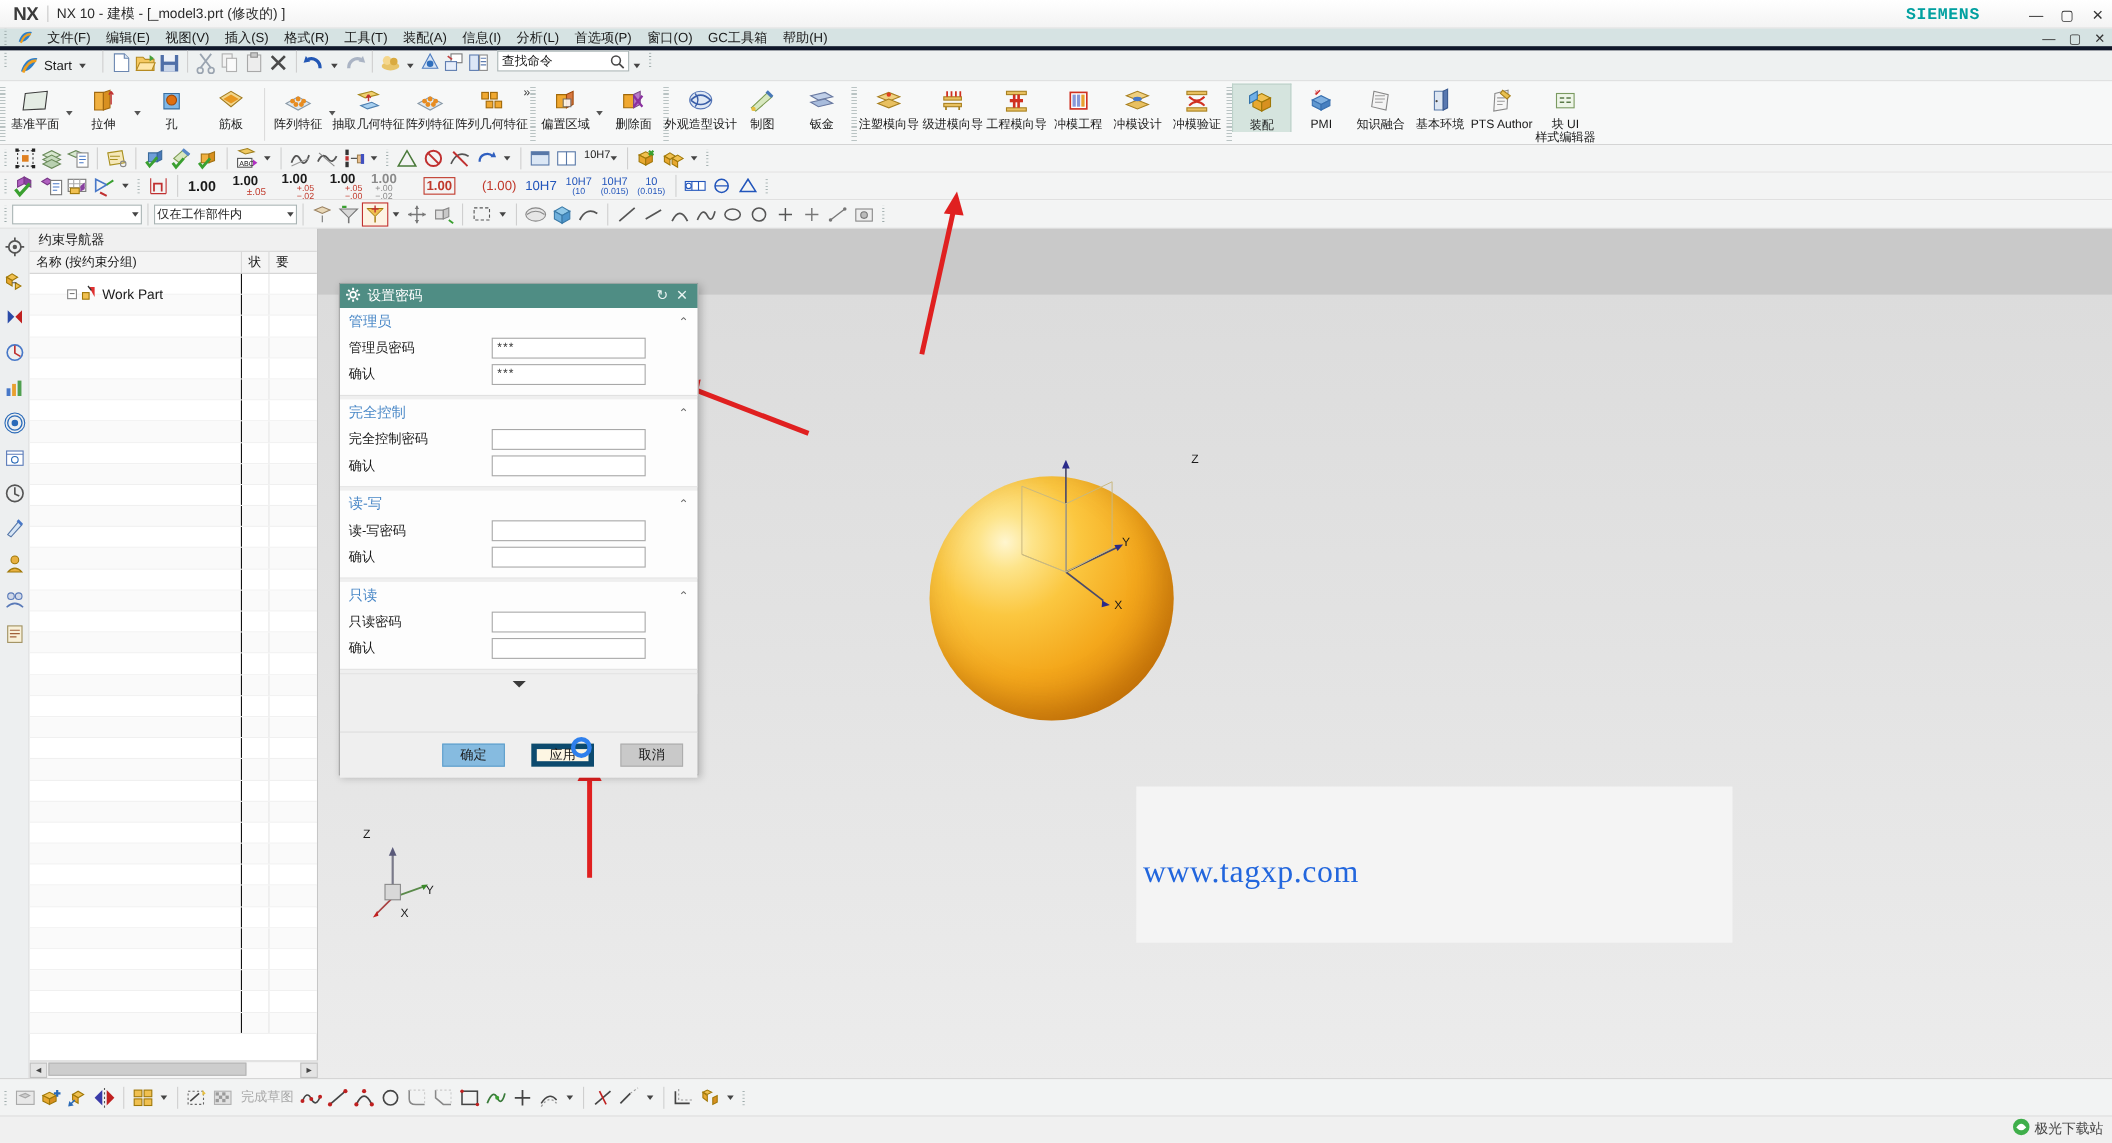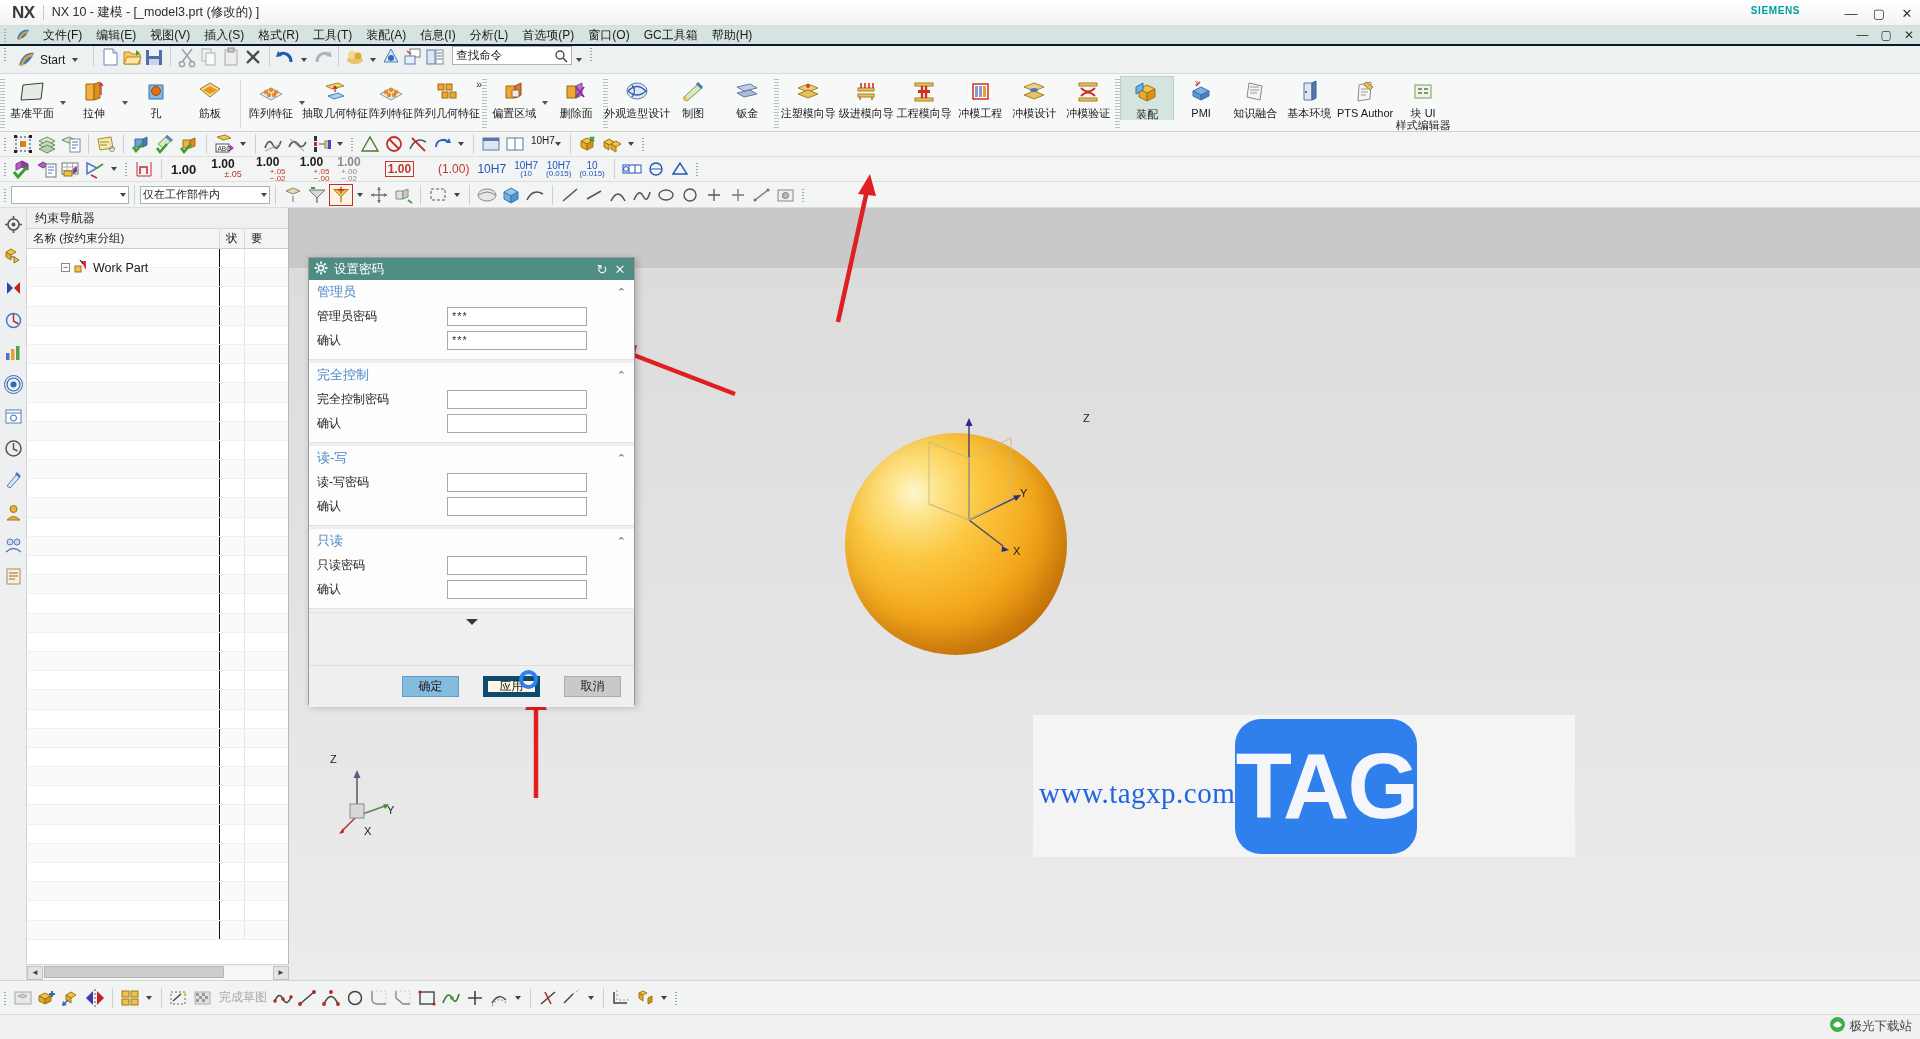--- a/index.html
+++ b/index.html
@@ -22,32 +22,32 @@
   }
   .nx-logo {
     font-family: "Liberation Sans", sans-serif;
     font-weight: bold; font-size: 17px; color: #3a3a3a;
     letter-spacing: -0.5px; padding: 0 8px 0 12px;
   }
   .title-sep { width: 1px; height: 15px; background: #c8c8c8; }
   .title-text { font-size: 12.5px; color: #2a2a2a; padding-left: 8px; }
   .siemens-brand {
     position: absolute; right: 120px; top: 5px;
-    font-family: Liberation Sans, sans-serif;
-    font-size: 10px; font-weight: bold; color: #00a0a0; letter-spacing: 0.6px;
+    font-family: Liberation Mono, monospace;
+    font-size: 15px; font-weight: bold; color: #00a0a0; letter-spacing: 0.6px;
   }
   .win-btns { position: absolute; right: 6px; top: 0; height: 26px; display: flex; align-items: center; gap: 14px; }
   .win-btn { font-size: 13px; color: #333; cursor: default; line-height: 1; width: 14px; text-align: center; }
 
   
   .menubar {
     position: absolute; left: 0; top: 26px; width: 1920px; height: 20px;
     background: #d6e3e3;
     display: flex; align-items: center;
-    border-bottom: 2px solid #0f172a;
+    border-bottom: 4px solid #0f172a;
   }
   .grip { width: 7px; height: 16px; margin: 0 2px 0 2px;
     background-image: repeating-linear-gradient(to bottom, #9aa8a8 0 1px, transparent 1px 3px);
     background-size: 2px 3px; background-repeat: repeat-y; background-position: 2px 2px; flex: none; }
   .menu-app-icon { width: 17px; height: 16px; margin: 0 4px; flex: none; }
   .menu-item { font-size: 12px; color: #1a1a1a; padding: 2px 7px; white-space: nowrap; }
   .menu-win-btns { position: absolute; right: 6px; top: 2px; display: flex; gap: 12px; }
   .menu-win-btns span { font-size: 12px; color: #333; }
 
   
@@ -1409,21 +1409,20 @@
         <rect x="21" y="46" width="14" height="14" fill="#d8d8d8" stroke="#8a8a8a"></rect>
       </svg>
       <div class="wcs-lbl" style="left:41px;top:485px;">Z</div>
       <div class="wcs-lbl" style="left:98px;top:536px;">Y</div>
       <div class="wcs-lbl" style="left:75px;top:557px;">X</div>
 
       <div class="watermark">
         <div class="wm-left">
           <div class="wm-url">www.tagxp.com</div>
         </div>
-        <div class="wm-tag">TAG</div>
       </div>
     </div>
   </div>
 
   <svg class="arrow-svg" style="left:820px;top:170px;width:60px;height:160px;" viewBox="0 0 60 160">
     <path d="M18 152 L48 16" stroke="#e02020" stroke-width="4.5" fill="none"></path>
     <path d="M50 4 L38 24 L56 26 Z" fill="#e02020"></path>
   </svg>
 
   <svg class="arrow-svg" style="left:605px;top:338px;width:140px;height:62px;" viewBox="0 0 140 62">

